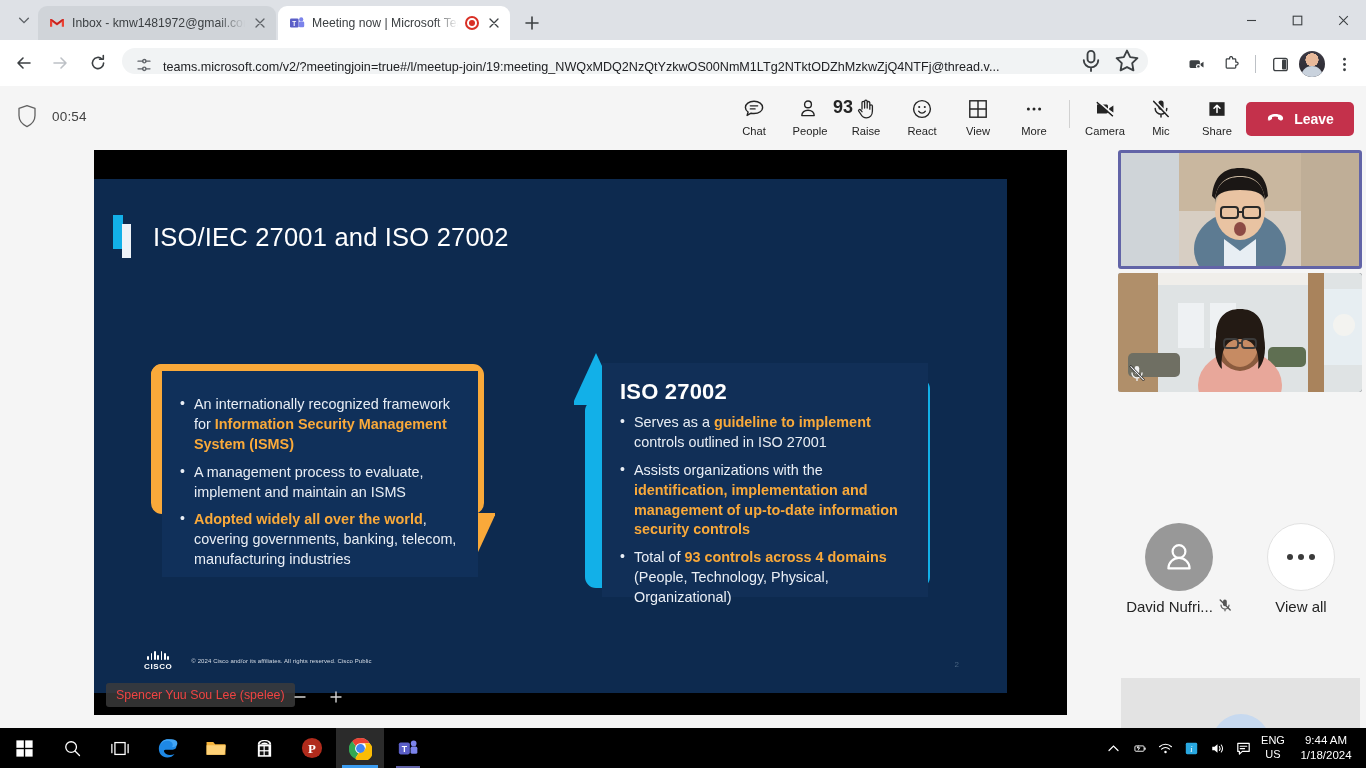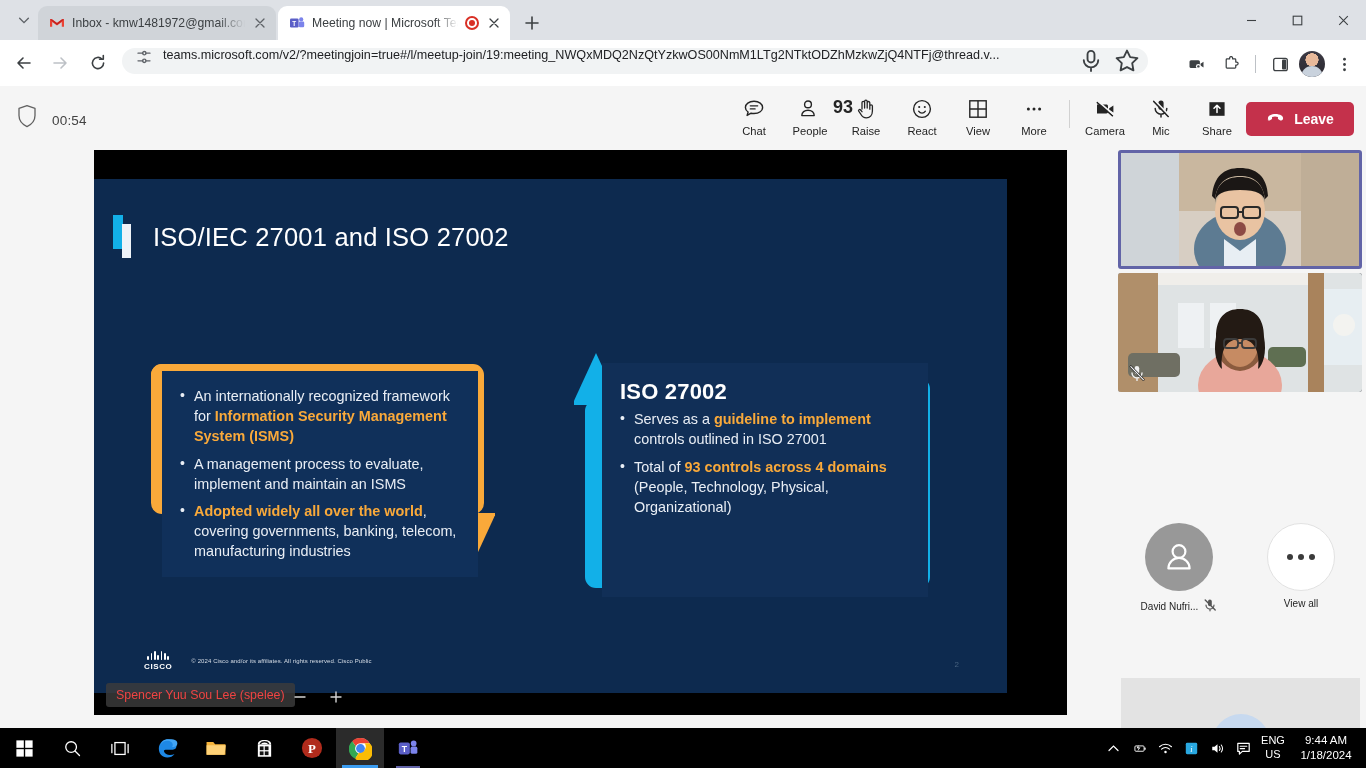--- a/index.html
+++ b/index.html
@@ -62,21 +62,21 @@
     position: absolute; left: 0; top: 40px; width: 1366px; height: 46px;
     background: #ffffff; display: flex; align-items: center;
   }
   .tb-icon { width: 32px; height: 32px; display: flex; align-items: center; justify-content: center; border-radius: 50%; }
   .tb-icon svg { width: 18px; height: 18px; }
   .nav-back { margin-left: 8px; }
   .nav-fwd { margin-left: 4px; }
   .nav-reload { margin-left: 6px; }
   .omnibox {
     position: absolute; left: 122px; top: 48px; width: 1026px; height: 26px;
-    background: #f1f3f4; border-radius: 16px; display: flex; align-items: flex-start;
+    background: #f1f3f4; border-radius: 16px; display: flex; align-items: flex-end;
     padding: 0 8px 0 13px; gap: 10px;
   }
   .omni-lock { width: 18px; height: 18px; flex: 0 0 18px; display: flex; align-items: center; justify-content: center; }
   .omni-url {
     flex: 1 1 auto; font-size: 12.6px; color: #202124; white-space: nowrap; overflow: hidden;
   }
   .omni-mic { width: 26px; height: 26px; flex: 0 0 26px; display: flex; align-items: center; justify-content: center; }
   .omni-star { width: 26px; height: 26px; flex: 0 0 26px; display: flex; align-items: center; justify-content: center; }
   .tb-right { position: absolute; right: 6px; top: 48px; display: flex; align-items: center; gap: 3px; }
   .tb-right .tb-icon svg { width: 17px; height: 17px; }
@@ -94,21 +94,21 @@
 
   
   .teams {
     position: absolute; left: 0; top: 86px; width: 1366px; height: 642px;
     background: #f5f5f5;
   }
   .teams-topbar {
     position: absolute; left: 0; top: 0; width: 1366px; height: 62px;
     background: #f5f5f5; display: flex; align-items: center;
   }
-  .shield-wrap { position: absolute; left: 16px; top: 18px; display: flex; align-items: flex-end; gap: 14px; }
+  .shield-wrap { position: absolute; left: 16px; top: 18px; display: flex; align-items: center; gap: 14px; }
   .shield-ico { width: 22px; height: 24px; }
   .call-timer { font-size: 13.5px; color: #424242; letter-spacing: .2px; }
 
   .tools { position: absolute; left: 726px; top: 6px; display: flex; align-items: flex-start; }
   .tool {
     width: 56px; display: flex; flex-direction: column; align-items: center;
     gap: 3px; padding-top: 4px;
   }
   .tool-ico { height: 26px; display: flex; align-items: center; justify-content: center; position: relative; }
   .tool-ico svg { width: 22px; height: 22px; }
@@ -154,21 +154,21 @@
     position: absolute; background: #10305a; padding: 16px 18px 14px 18px;
   }
   .box-orange { left: 68px; top: 192px; width: 316px; height: 206px; }
   .box-blue { left: 508px; top: 184px; width: 326px; height: 234px; background: #112f57; }
   .box-head {
     font-size: 22px; font-weight: bold; color: #ffffff; margin-bottom: 5px; letter-spacing: .2px;
   }
   .bullets { list-style: none; }
   .bullets li {
     position: relative; padding-left: 14px; margin-bottom: 8px;
-    font-size: 14.4px; line-height: 1.38; color: #e9eef5;
+    font-size: 14.4px; line-height: 1.38; color: #e9eef5; margin-top: 8px;
   }
   .bullets li::before {
     content: "•"; position: absolute; left: 0; top: -1px; color: #e9eef5; font-size: 14px;
   }
   .hl { color: #f9a93a; font-weight: bold; }
 
   .slide-footer { position: absolute; left: 50px; bottom: 22px; display: flex; align-items: center; gap: 19px; }
   .cisco-logo { display: flex; flex-direction: column; align-items: center; gap: 2px; }
   .cisco-bars { display: flex; align-items: flex-end; gap: 1.6px; height: 9px; }
   .cisco-bars i { width: 1.7px; background: #ffffff; display: block; border-radius: 1px; }
@@ -196,21 +196,21 @@
   .av-row { position: absolute; left: 1118px; top: 437px; width: 244px; display: flex; }
   .av-cell { width: 122px; display: flex; flex-direction: column; align-items: center; gap: 7px; }
   .av-circle {
     width: 68px; height: 68px; border-radius: 50%; background: #989898;
     display: flex; align-items: center; justify-content: center;
   }
   .av-circle svg { width: 36px; height: 36px; }
   .av-circle.ghost { background: #fff; border: 1px solid #e2e2e2; }
   .dots { display: flex; gap: 5px; }
   .dots i { width: 6px; height: 6px; border-radius: 50%; background: #3b3b3b; display: block; }
-  .av-name { font-size: 10px; color: #242424; display: flex; align-items: center; gap: 5px; }
+  .av-name { font-size: 15px; color: #242424; display: flex; align-items: center; gap: 5px; }
   .av-name svg { width: 14px; height: 14px; }
 
   .kw-tile {
     position: absolute; left: 1121px; top: 592px; width: 239px; height: 130px;
     background: #e3e3e3; display: flex; align-items: center; justify-content: center;
   }
   .kw-circle {
     width: 58px; height: 58px; border-radius: 50%; background: #c7d9ef;
     display: flex; align-items: center; justify-content: center;
     font-size: 20px; color: #0f2a47; letter-spacing: .5px;
@@ -539,20 +539,23 @@
               <span class="hl">Adopted widely all over the world</span><span>, covering governments, banking, telecom, manufacturing industries</span>
             </li>
           </ul>
         </div>
 
         <div class="box box-blue">
           <div class="box-head">ISO 27002</div>
           <ul class="bullets">
             <li>
               <span>Serves as a </span><span class="hl">guideline to implement</span><span> controls outlined in ISO 27001</span>
+            </li>
+            <li>
+              <span>Assists organizations with the </span><span class="hl">identification, implementation and management of up-to-date information security controls</span>
             </li>
             <li>
               <span>Total of </span><span class="hl">93 controls across 4 domains</span><span> (People, Technology, Physical, Organizational)</span>
             </li>
           </ul>
         </div>
 
         <div class="slide-footer">
           <span class="cisco-logo">
             <span class="cisco-bars">

